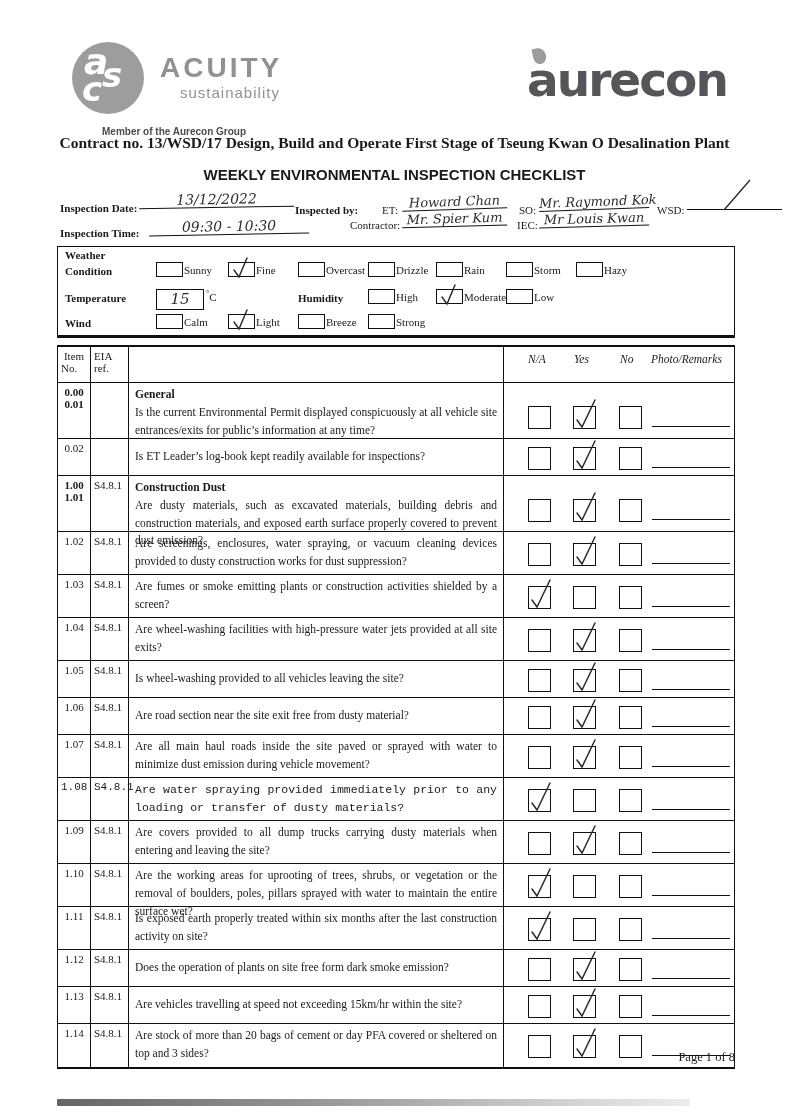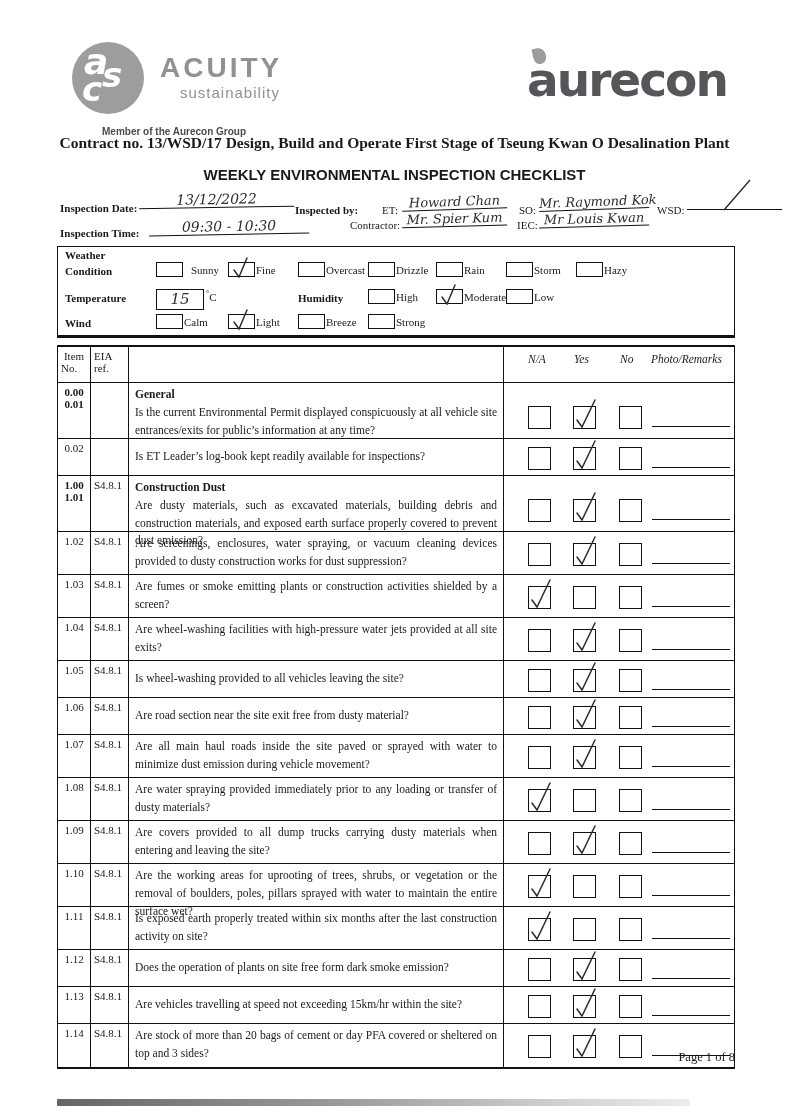--- a/index.html
+++ b/index.html
@@ -125,21 +125,21 @@
     <span class="abs uline" style="left:630px; top:0px; width:95px; height:16px;"></span>
     <svg class="abs" style="left:665px; top:-14px; overflow:visible;" width="30" height="30">
       <path d="M2 30 L28 0" stroke="#2c2c2c" stroke-width="1.4" fill="none"></path>
     </svg>
   </div>
 
   <div class="weather">
     <div class="weather-title">Weather</div>
     <div class="wrow-label" style="top:18px;">Condition</div>
     <div id="condition-opts">
-        <div class="wopt" style="left: 98px; top: 15px; gap: 7px;">
+        <div class="wopt" style="left: 98px; top: 15px;">
           <span class="wbox"></span>
           <span class="wlabel">Sunny</span>
         </div>
         <div class="wopt" style="left: 170px; top: 15px;">
           <span class="wbox">
             <svg width="16" height="24">
               <path d="M1 13 L6 20 L14 1" stroke="#2c2c2c" stroke-width="1.5" fill="none" stroke-linecap="round"></path>
             </svg>
           </span>
           <span class="wlabel">Fine</span>
@@ -384,21 +384,21 @@
             <div class="chkbox" style="left: 24px; top: 11px;"></div>
             <div class="chkbox" style="left: 69px; top: 11px;">
               <svg width="21" height="33">
                 <path d="M1 21 L6 28 L19 1" stroke="#2c2c2c" stroke-width="1.5" fill="none" stroke-linecap="round"></path>
               </svg>
             </div>
             <div class="chkbox" style="left: 115px; top: 11px;"></div>
             <div class="remark-line" style="top: 31px;"></div>
           </div>
         </div>
-        <div class="trow" style="height: 43px;">
+        <div class="trow" style="height: 43px; font-family: Liberation Mono, monospace;">
           <div class="cell item">
             <div>1.08</div>
           </div>
           <div class="cell eia">S4.8.1</div>
           <div class="cell desc"><span>Are water spraying provided immediately prior to any loading or transfer of dusty materials?</span></div>
           <div class="cell checks">
             <div class="chkbox" style="left: 24px; top: 11px;">
               <svg width="21" height="33">
                 <path d="M1 21 L6 28 L19 1" stroke="#2c2c2c" stroke-width="1.5" fill="none" stroke-linecap="round"></path>
               </svg>

